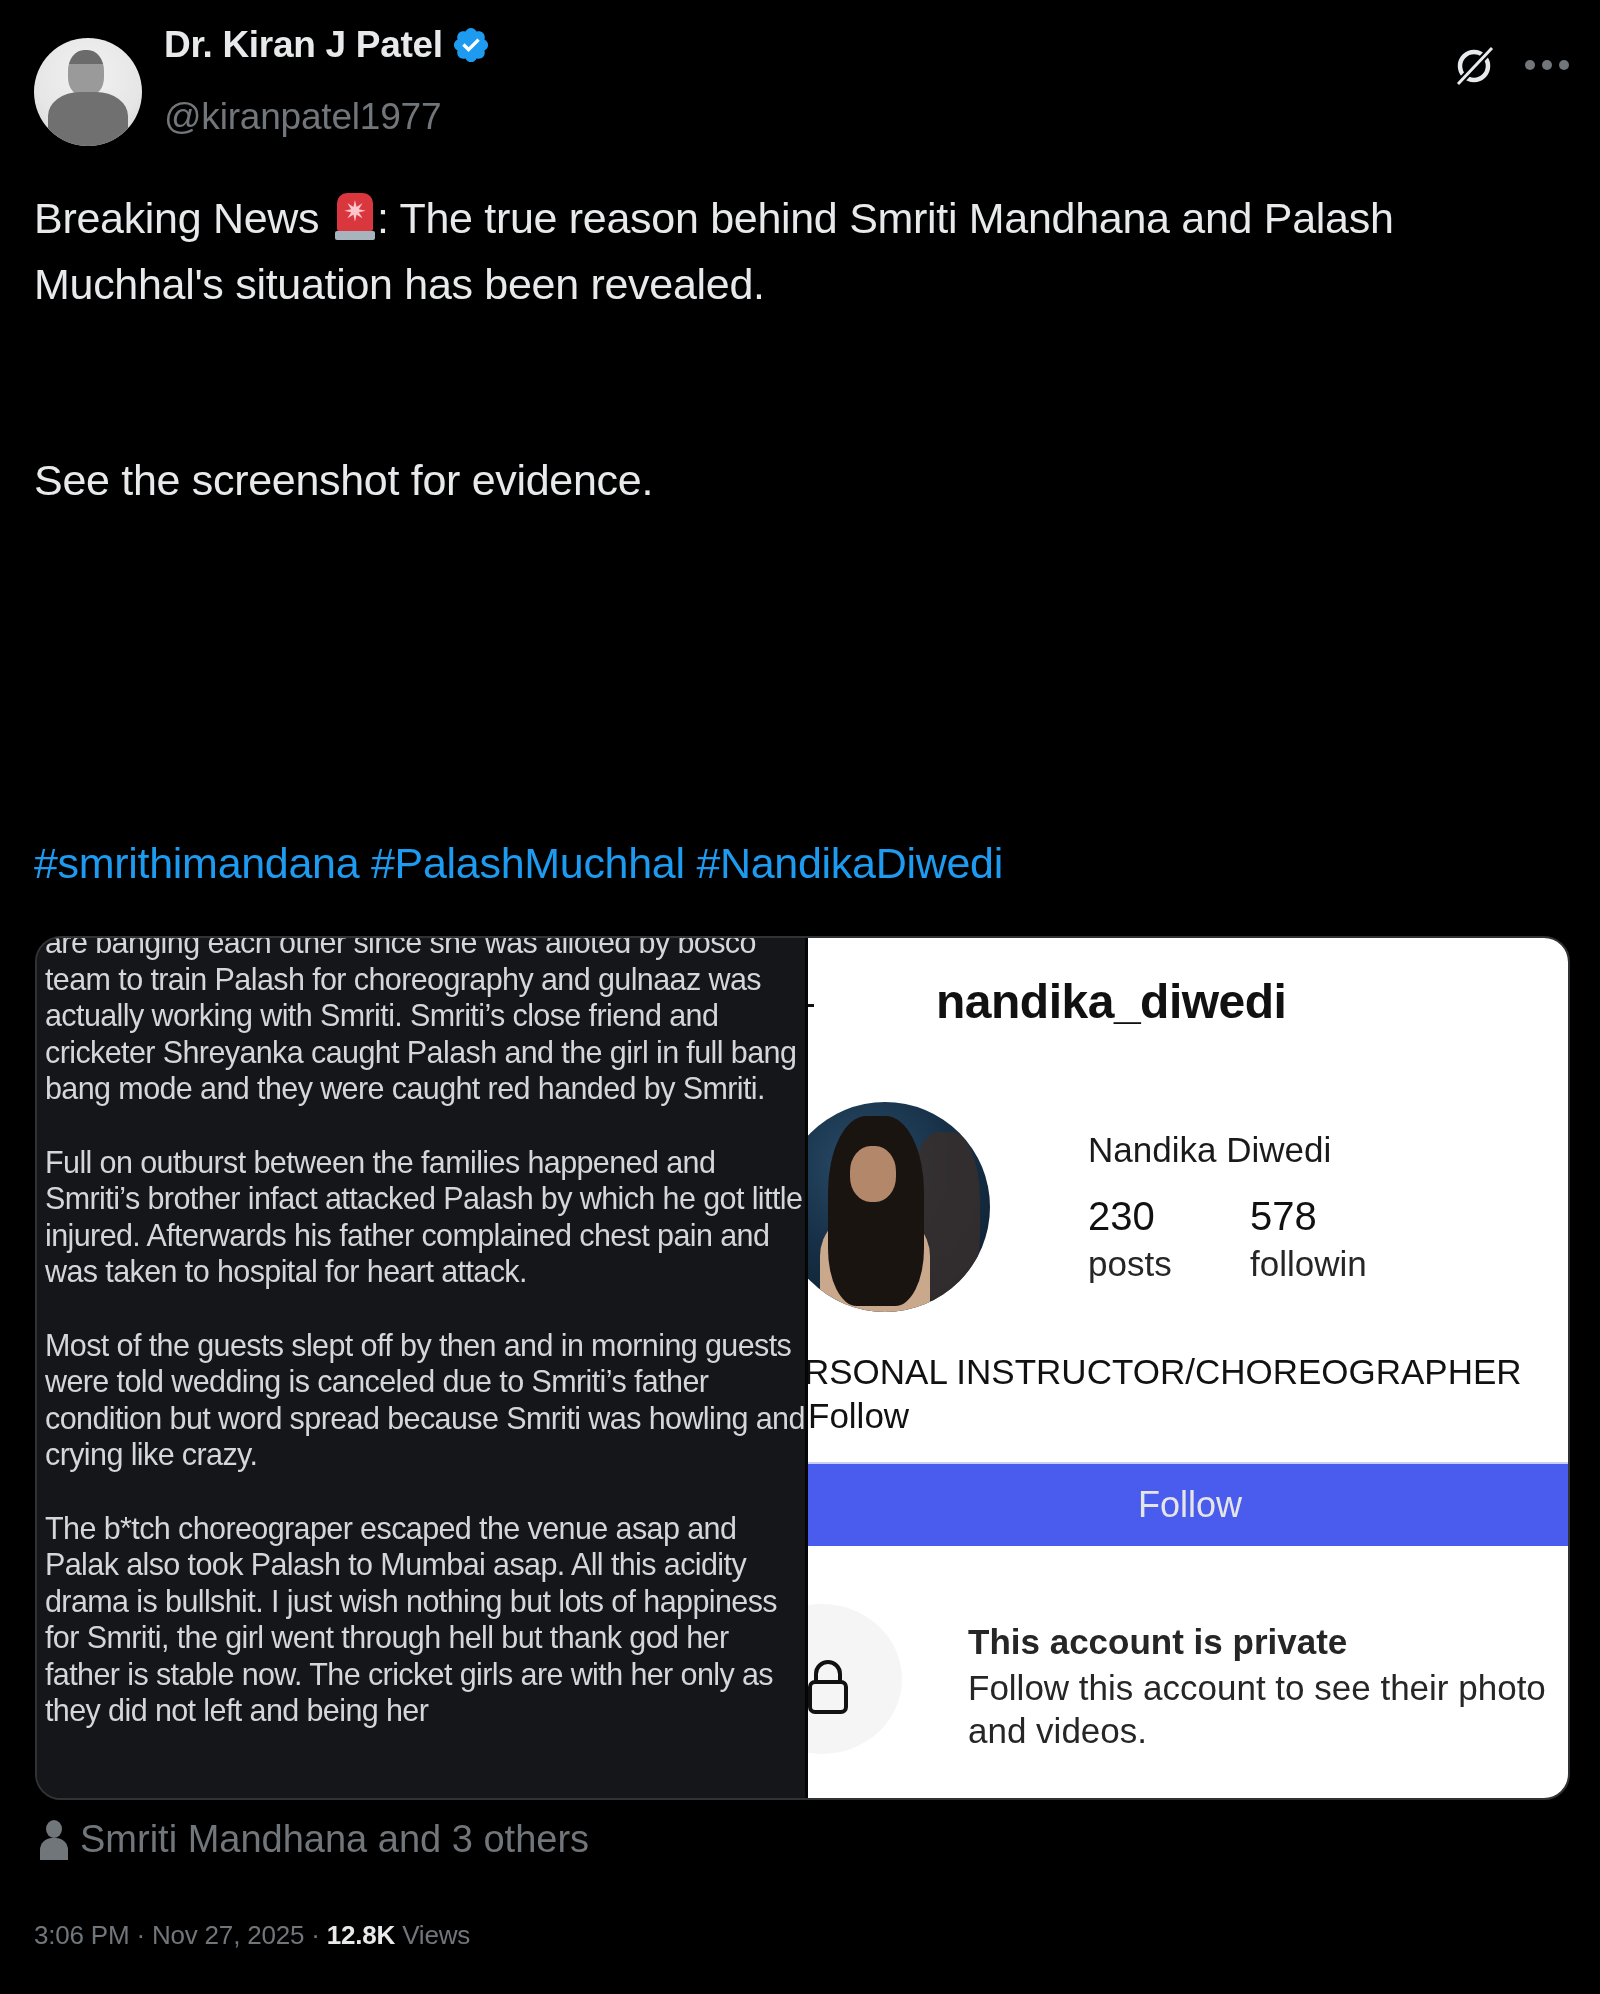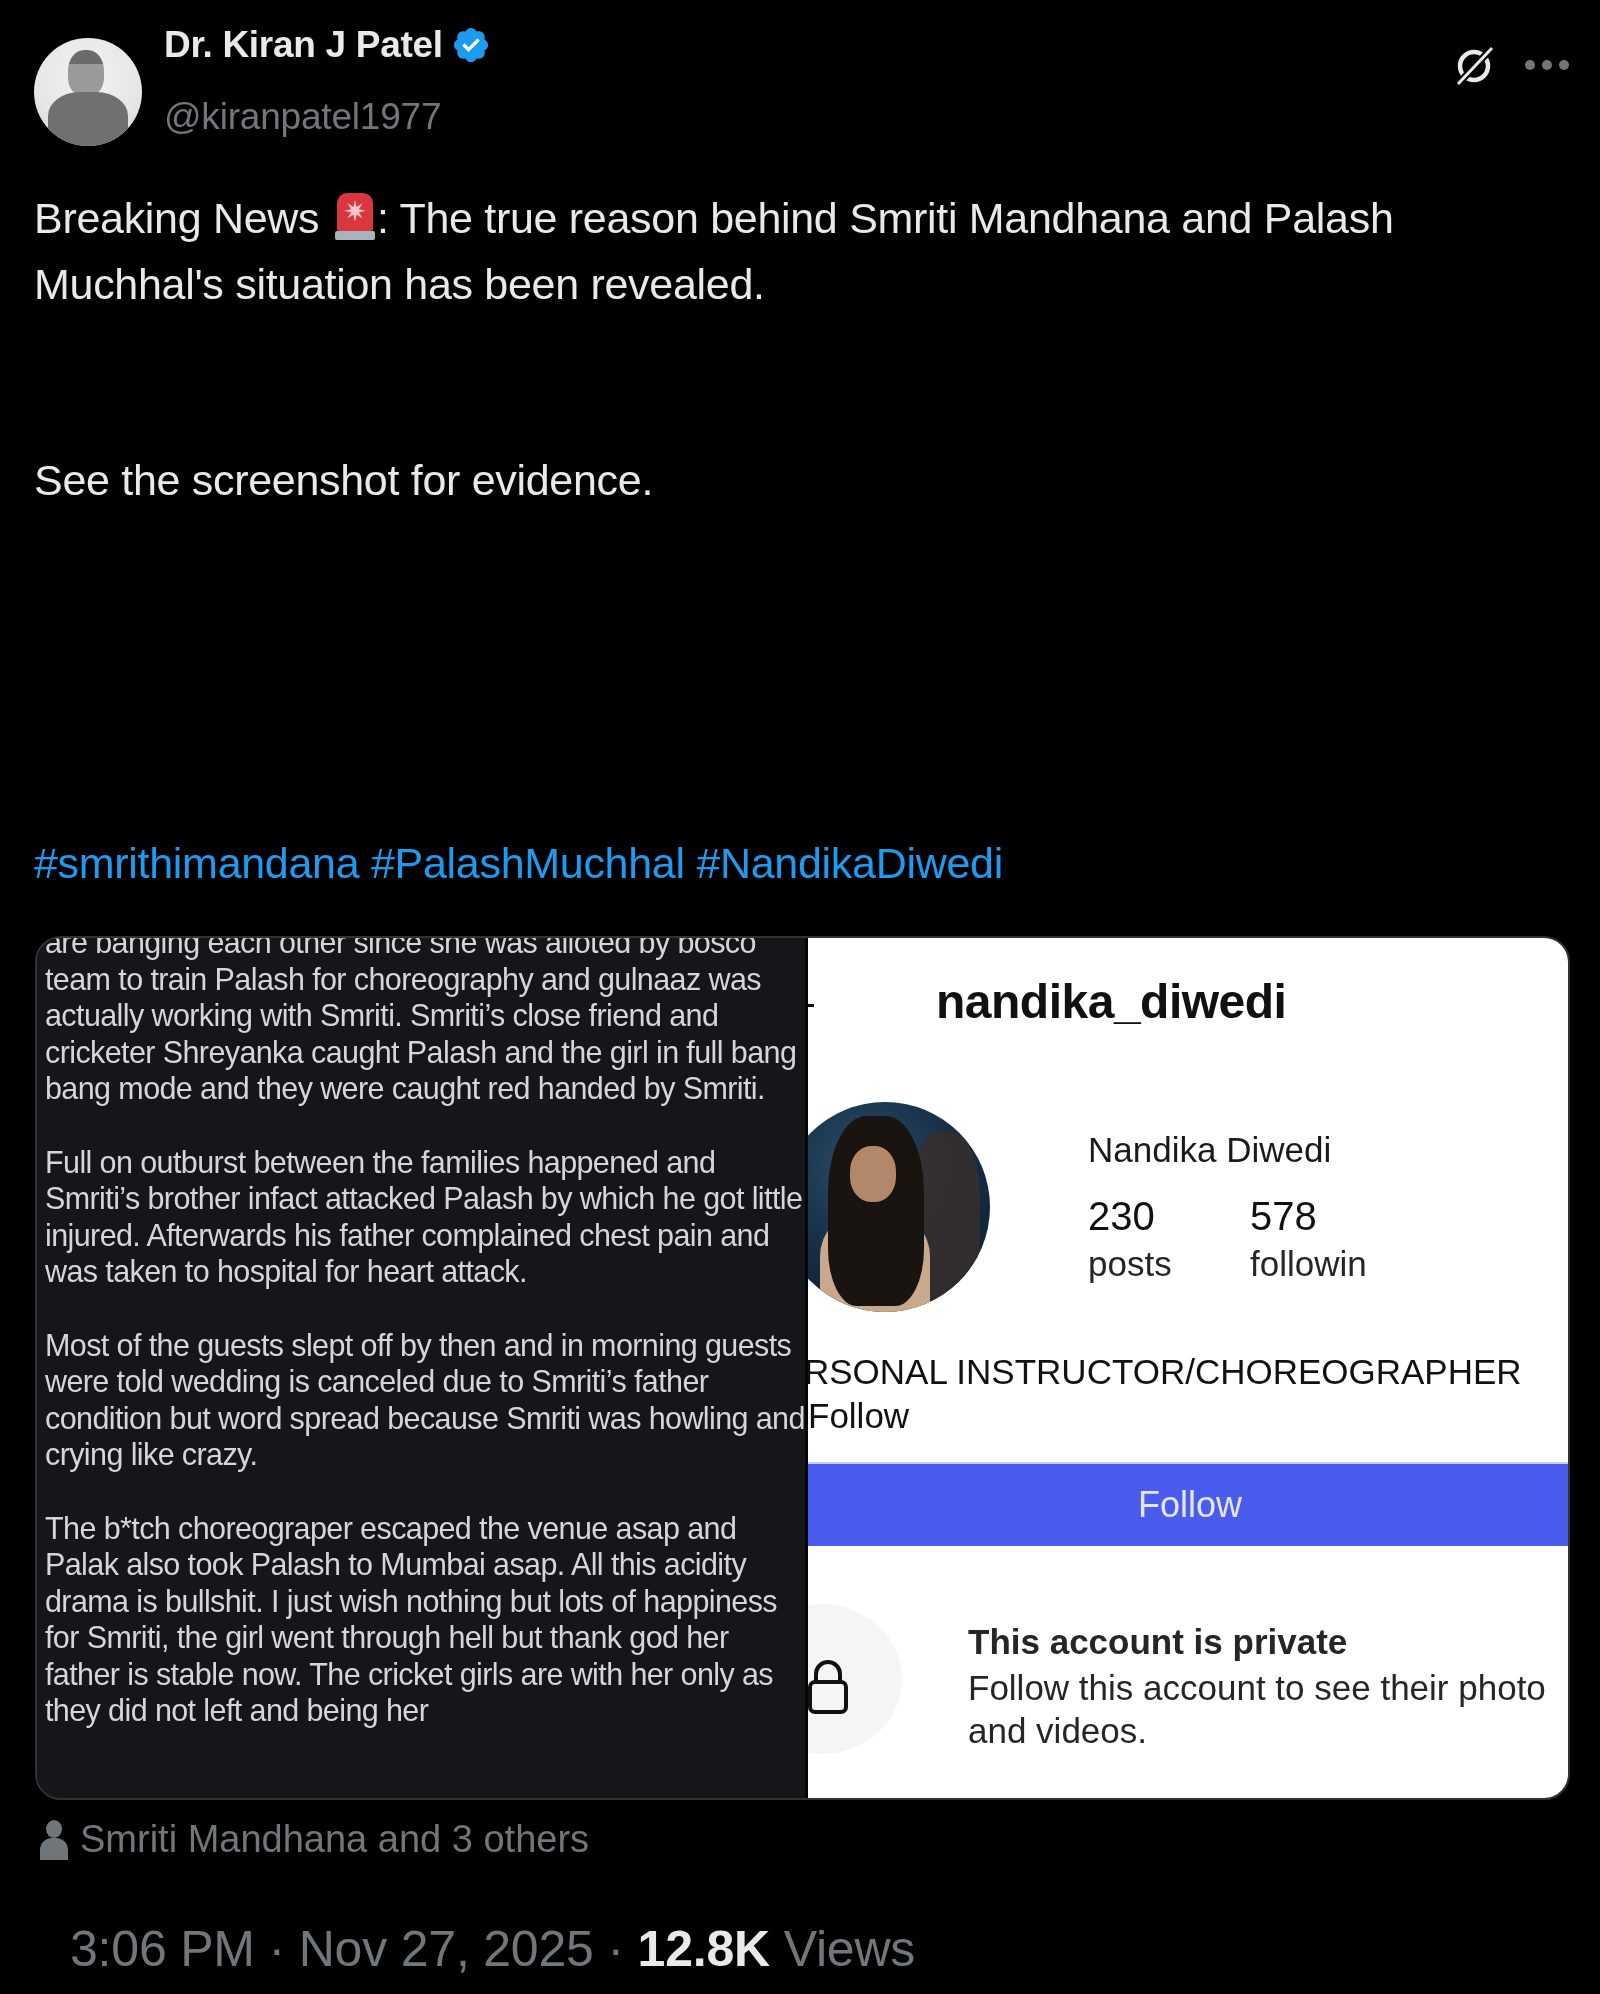--- a/index.html
+++ b/index.html
@@ -64,21 +64,21 @@
   .ig-lock { position: absolute; left: -2px; top: 720px; width: 44px; height: 58px; }
   .ig-private-title { position: absolute; left: 160px; top: 684px; font-size: 35px; font-weight: bold; color: #262626; }
   .ig-private-desc { position: absolute; left: 160px; top: 728px; width: 640px; font-size: 35px; line-height: 43px; color: #262626; }
 
   
   .tagged { position: absolute; left: 26px; top: 1818px; display: flex; align-items: center; cursor: pointer; }
   .person-icon { width: 28px; height: 40px; margin-left: 14px; margin-right: 12px; position: relative; }
   .person-icon .h { position: absolute; left: 6px; top: 0; width: 16px; height: 18px; border-radius: 50%; background: #71767b; }
   .person-icon .b { position: absolute; left: 0; top: 18px; width: 28px; height: 22px; border-radius: 12px 12px 0 0; background: #71767b; }
   .tagged-text { font-size: 38px; color: #71767b; }
-  .meta { position: absolute; left: 34px; top: 1920px; font-size: 50px; color: #71767b; letter-spacing: -0.2px; margin-left: 36px; }
+  .meta { position: absolute; left: 34px; top: 1920px; font-size: 26px; color: #71767b; letter-spacing: -0.2px; }
   .meta .views-count { color: #e7e9ea; font-weight: bold; }
 </style>
 </head>
 <body>
 
 <div class="avatar">
   <div class="head"></div>
   <div class="body"></div>
 </div>
 <div class="name-row">

